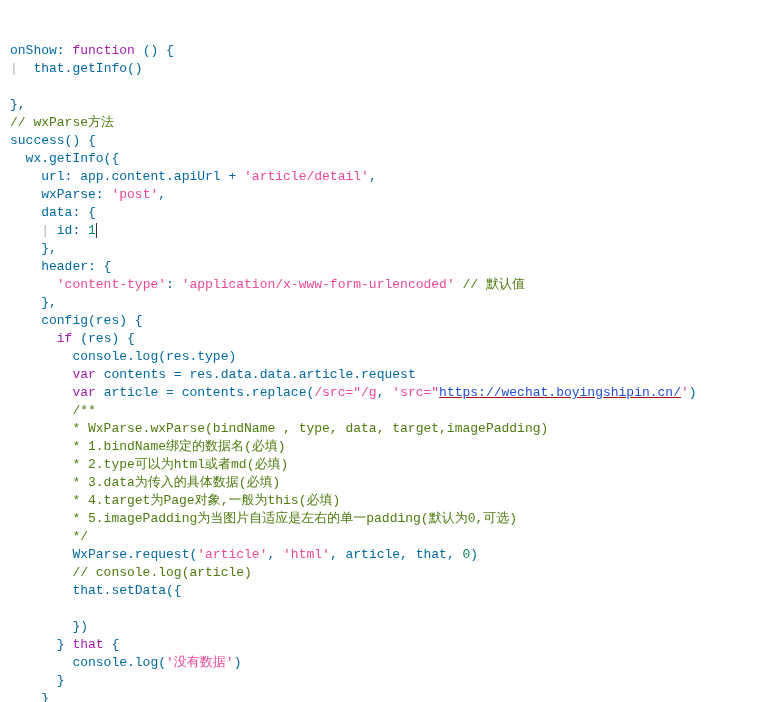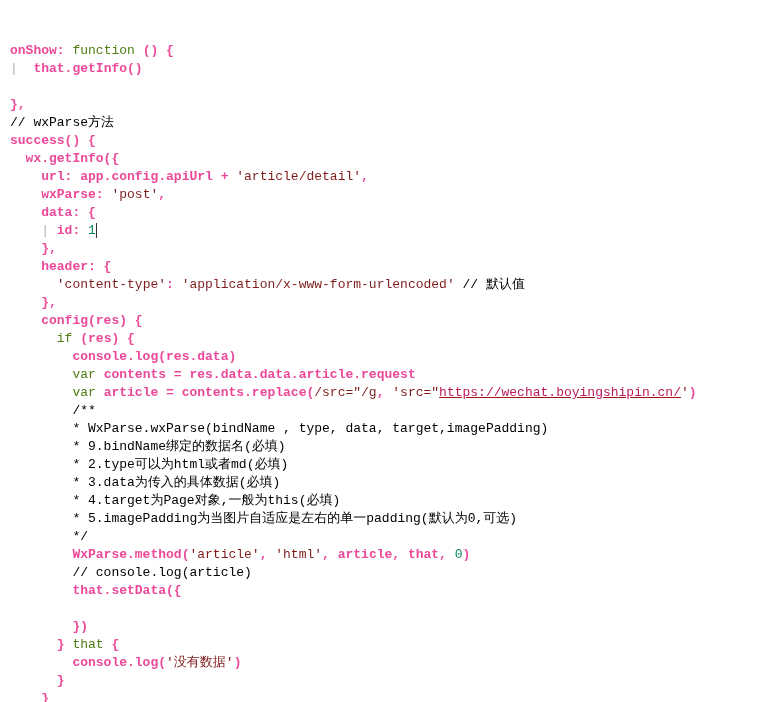--- a/index.html
+++ b/index.html
@@ -7,61 +7,61 @@
     padding: 6px 10px;
     background: #ffffff;
     font-family: Consolas, "Courier New", monospace;
     font-size: 13px;
     line-height: 18px;
     color: #333;
     white-space: pre;
     width: 774px;
     box-sizing: border-box;
   }
-  .k  { color: #4d7c0f; }       
-  .cm { color: #000000; }       
-  .s  { color: #7f1d1d; margin-top: 11px; }       
+  .k  { color: #a21caf; }       
+  .cm { color: #4d7c0f; }       
+  .s  { color: #ec4899; margin-top: 11px; }       
   .n  { color: #098658; }       
-  .p  { color: #ec4899; font-weight: bold; }          
+  .p  { color: #0369a1; }          
   .bar{ color: #b0b0b0; }       
   .cur{ border-right:1px solid #333; }
-  .link { color:#be185d; text-decoration: underline; text-decoration-color:#a31515;}
+  .link { color:#1d4ed8; text-decoration: underline; text-decoration-color:#a31515;}
 </style>
 </head>
 <body>
 
 <div><span class="p">onShow: </span><span class="k">function</span><span class="p"> () {</span>
 <span class="bar">|</span><span class="p">  that.getInfo()</span>
 
 <span class="p">},</span>
 <span class="cm">// wxParse方法</span>
 <span class="p">success() {</span>
 <span class="p">  wx.getInfo({</span>
-<span class="p">    url: app.config.apiUrl + </span><span class="s">'article/detail'</span><span class="p">,</span>
+<span class="p">    url: app.content.apiUrl + </span><span class="s">'article/detail'</span><span class="p">,</span>
 <span class="p">    wxParse: </span><span class="s">'post'</span><span class="p">,</span>
 <span class="p">    data: {</span>
 <span class="bar">    |</span><span class="p"> id: </span><span class="n">1</span><span class="cur"></span>
 <span class="p">    },</span>
 <span class="p">    header: {</span>
 <span class="p">      </span><span class="s">'content-type'</span><span class="p">: </span><span class="s">'application/x-www-form-urlencoded'</span><span class="cm"> // 默认值</span>
 <span class="p">    },</span>
 <span class="p">    config(res) {</span>
 <span class="p">      </span><span class="k">if</span><span class="p"> (res) {</span>
-<span class="p">        console.log(res.data)</span>
+<span class="p">        console.log(res.type)</span>
 <span class="p">        </span><span class="k">var</span><span class="p"> contents = res.data.data.article.request</span>
 <span class="p">        </span><span class="k">var</span><span class="p"> article = contents.replace(</span><span class="s">/src="/g</span><span class="p">, </span><span class="s">'src="</span><span class="link">https://wechat.boyingshipin.cn/</span><span class="s">'</span><span class="p">)</span>
 <span class="cm">        /**</span>
 <span class="cm">        * WxParse.wxParse(bindName , type, data, target,imagePadding)</span>
-<span class="cm">        * 9.bindName绑定的数据名(必填)</span>
+<span class="cm">        * 1.bindName绑定的数据名(必填)</span>
 <span class="cm">        * 2.type可以为html或者md(必填)</span>
 <span class="cm">        * 3.data为传入的具体数据(必填)</span>
 <span class="cm">        * 4.target为Page对象,一般为this(必填)</span>
 <span class="cm">        * 5.imagePadding为当图片自适应是左右的单一padding(默认为0,可选)</span>
 <span class="cm">        */</span>
-<span class="p">        WxParse.method(</span><span class="s">'article'</span><span class="p">, </span><span class="s">'html'</span><span class="p">, article, that, </span><span class="n">0</span><span class="p">)</span>
+<span class="p">        WxParse.request(</span><span class="s">'article'</span><span class="p">, </span><span class="s">'html'</span><span class="p">, article, that, </span><span class="n">0</span><span class="p">)</span>
 <span class="cm">        // console.log(article)</span>
 <span class="p">        that.setData({</span>
 
 <span class="p">        })</span>
 <span class="p">      } </span><span class="k">that</span><span class="p"> {</span>
 <span class="p">        console.log(</span><span class="s">'没有数据'</span><span class="p">)</span>
 <span class="p">      }</span>
 <span class="p">    }</span>
 
 </div>

